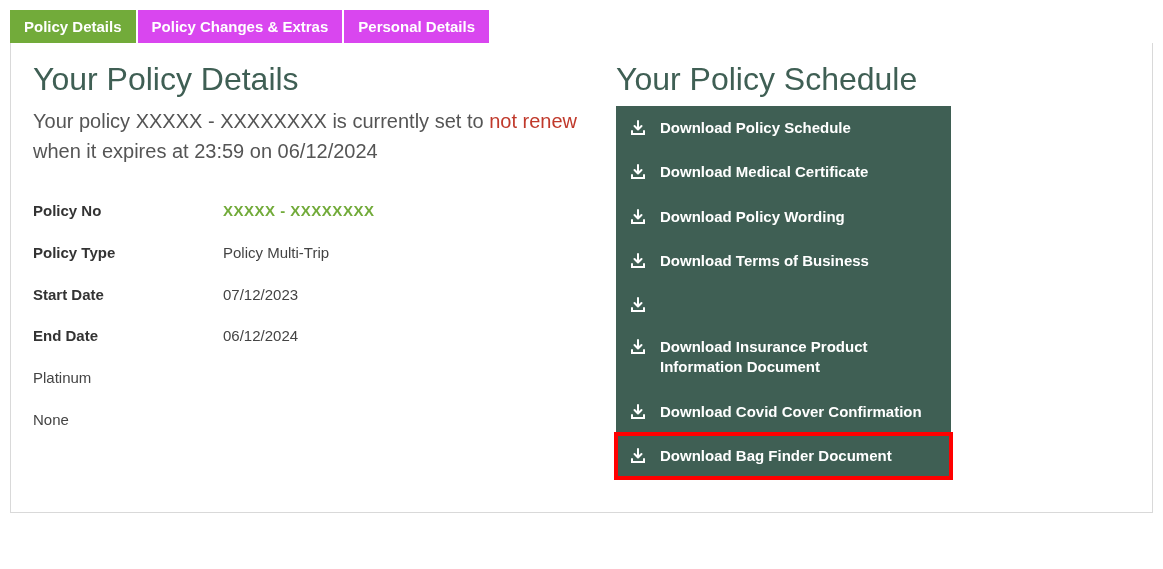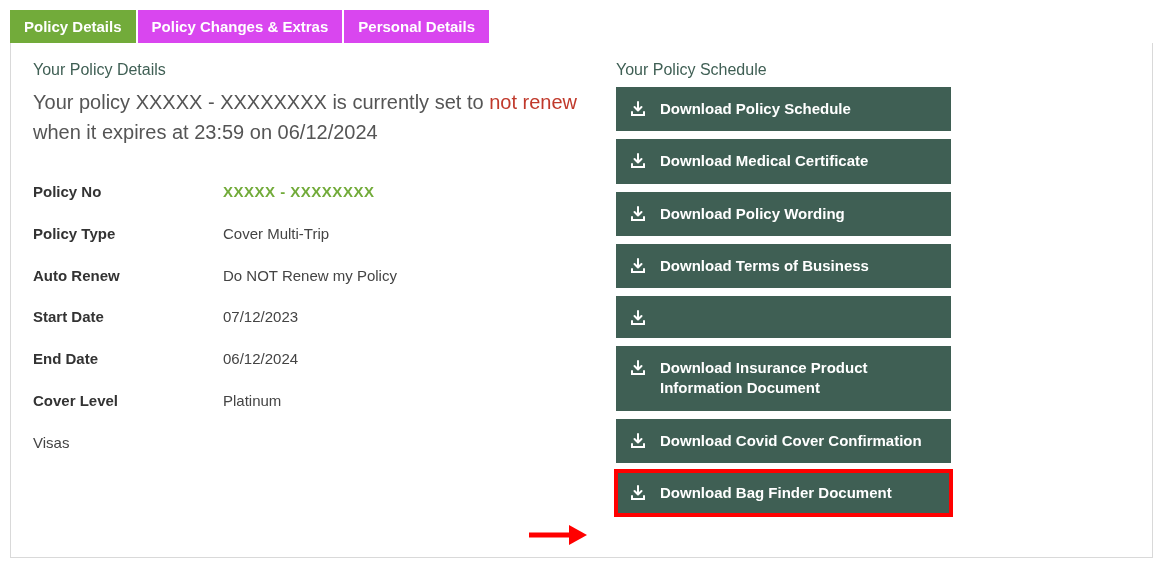--- a/index.html
+++ b/index.html
@@ -36,21 +36,21 @@
     position: relative;
   }
   .left {
     flex: 0 0 555px;
     padding-right: 10px;
   }
   .right {
     flex: 0 0 335px;
   }
   h2 {
-    font-size: 16px;
+    font-size: 32px;
     font-weight: 400;
     color: #3f5f54;
     margin: 0 0 8px 0;
   }
   .intro {
     font-size: 20px;
     color: #555;
     line-height: 1.5;
     margin-bottom: 24px;
   }
@@ -68,21 +68,20 @@
   }
   .kv-value { color: #444; }
   .kv-value.green { color: #72ab3a; font-weight: 700; letter-spacing: .5px; }
   .doc-btn {
     display: flex;
     align-items: flex-start;
     gap: 14px;
     background: #3f5f54;
     color: #fff;
     padding: 12px 14px;
-    margin-bottom: 8px;
     font-size: 15px;
     font-weight: 600;
     cursor: pointer;
     line-height: 1.35;
   }
   .doc-btn .icon {
     flex: 0 0 16px;
     margin-top: 2px;
   }
   .doc-btn.highlight {
@@ -119,40 +118,35 @@
         <span class="not-renew">not renew</span>
         <span>when it expires at 23:59 on 06/12/2024</span>
       </div>
       <div id="kv-list">
           <div class="kv-row">
             <div class="kv-label">Policy No</div>
             <div class="kv-value green">XXXXX - XXXXXXXX</div>
           </div>
           <div class="kv-row">
             <div class="kv-label">Policy Type</div>
-            <div class="kv-value">Cover Multi-Trip</div>
-          </div>
-          <div class="kv-row">
-            <div class="kv-label">Auto Renew</div>
-            <div class="kv-value">Do NOT Renew my Policy</div>
+            <div class="kv-value">Policy Multi-Trip</div>
           </div>
           <div class="kv-row">
             <div class="kv-label">Start Date</div>
             <div class="kv-value">07/12/2023</div>
           </div>
           <div class="kv-row">
             <div class="kv-label">End Date</div>
             <div class="kv-value">06/12/2024</div>
           </div>
           <div class="kv-row">
-            <div class="kv-label">Cover Level</div>
             <div class="kv-value">Platinum</div>
           </div>
           <div class="kv-row">
-            <div class="kv-value">Visas</div>
+            <div class="kv-value">None</div>
           </div>
         </div>
     </div>
 
     <div class="right">
       <h2>Your Policy Schedule</h2>
       <div id="doc-list">
           <div class="doc-btn">
             <span class="icon">
               <svg width="16" height="16" viewBox="0 0 16 16">

